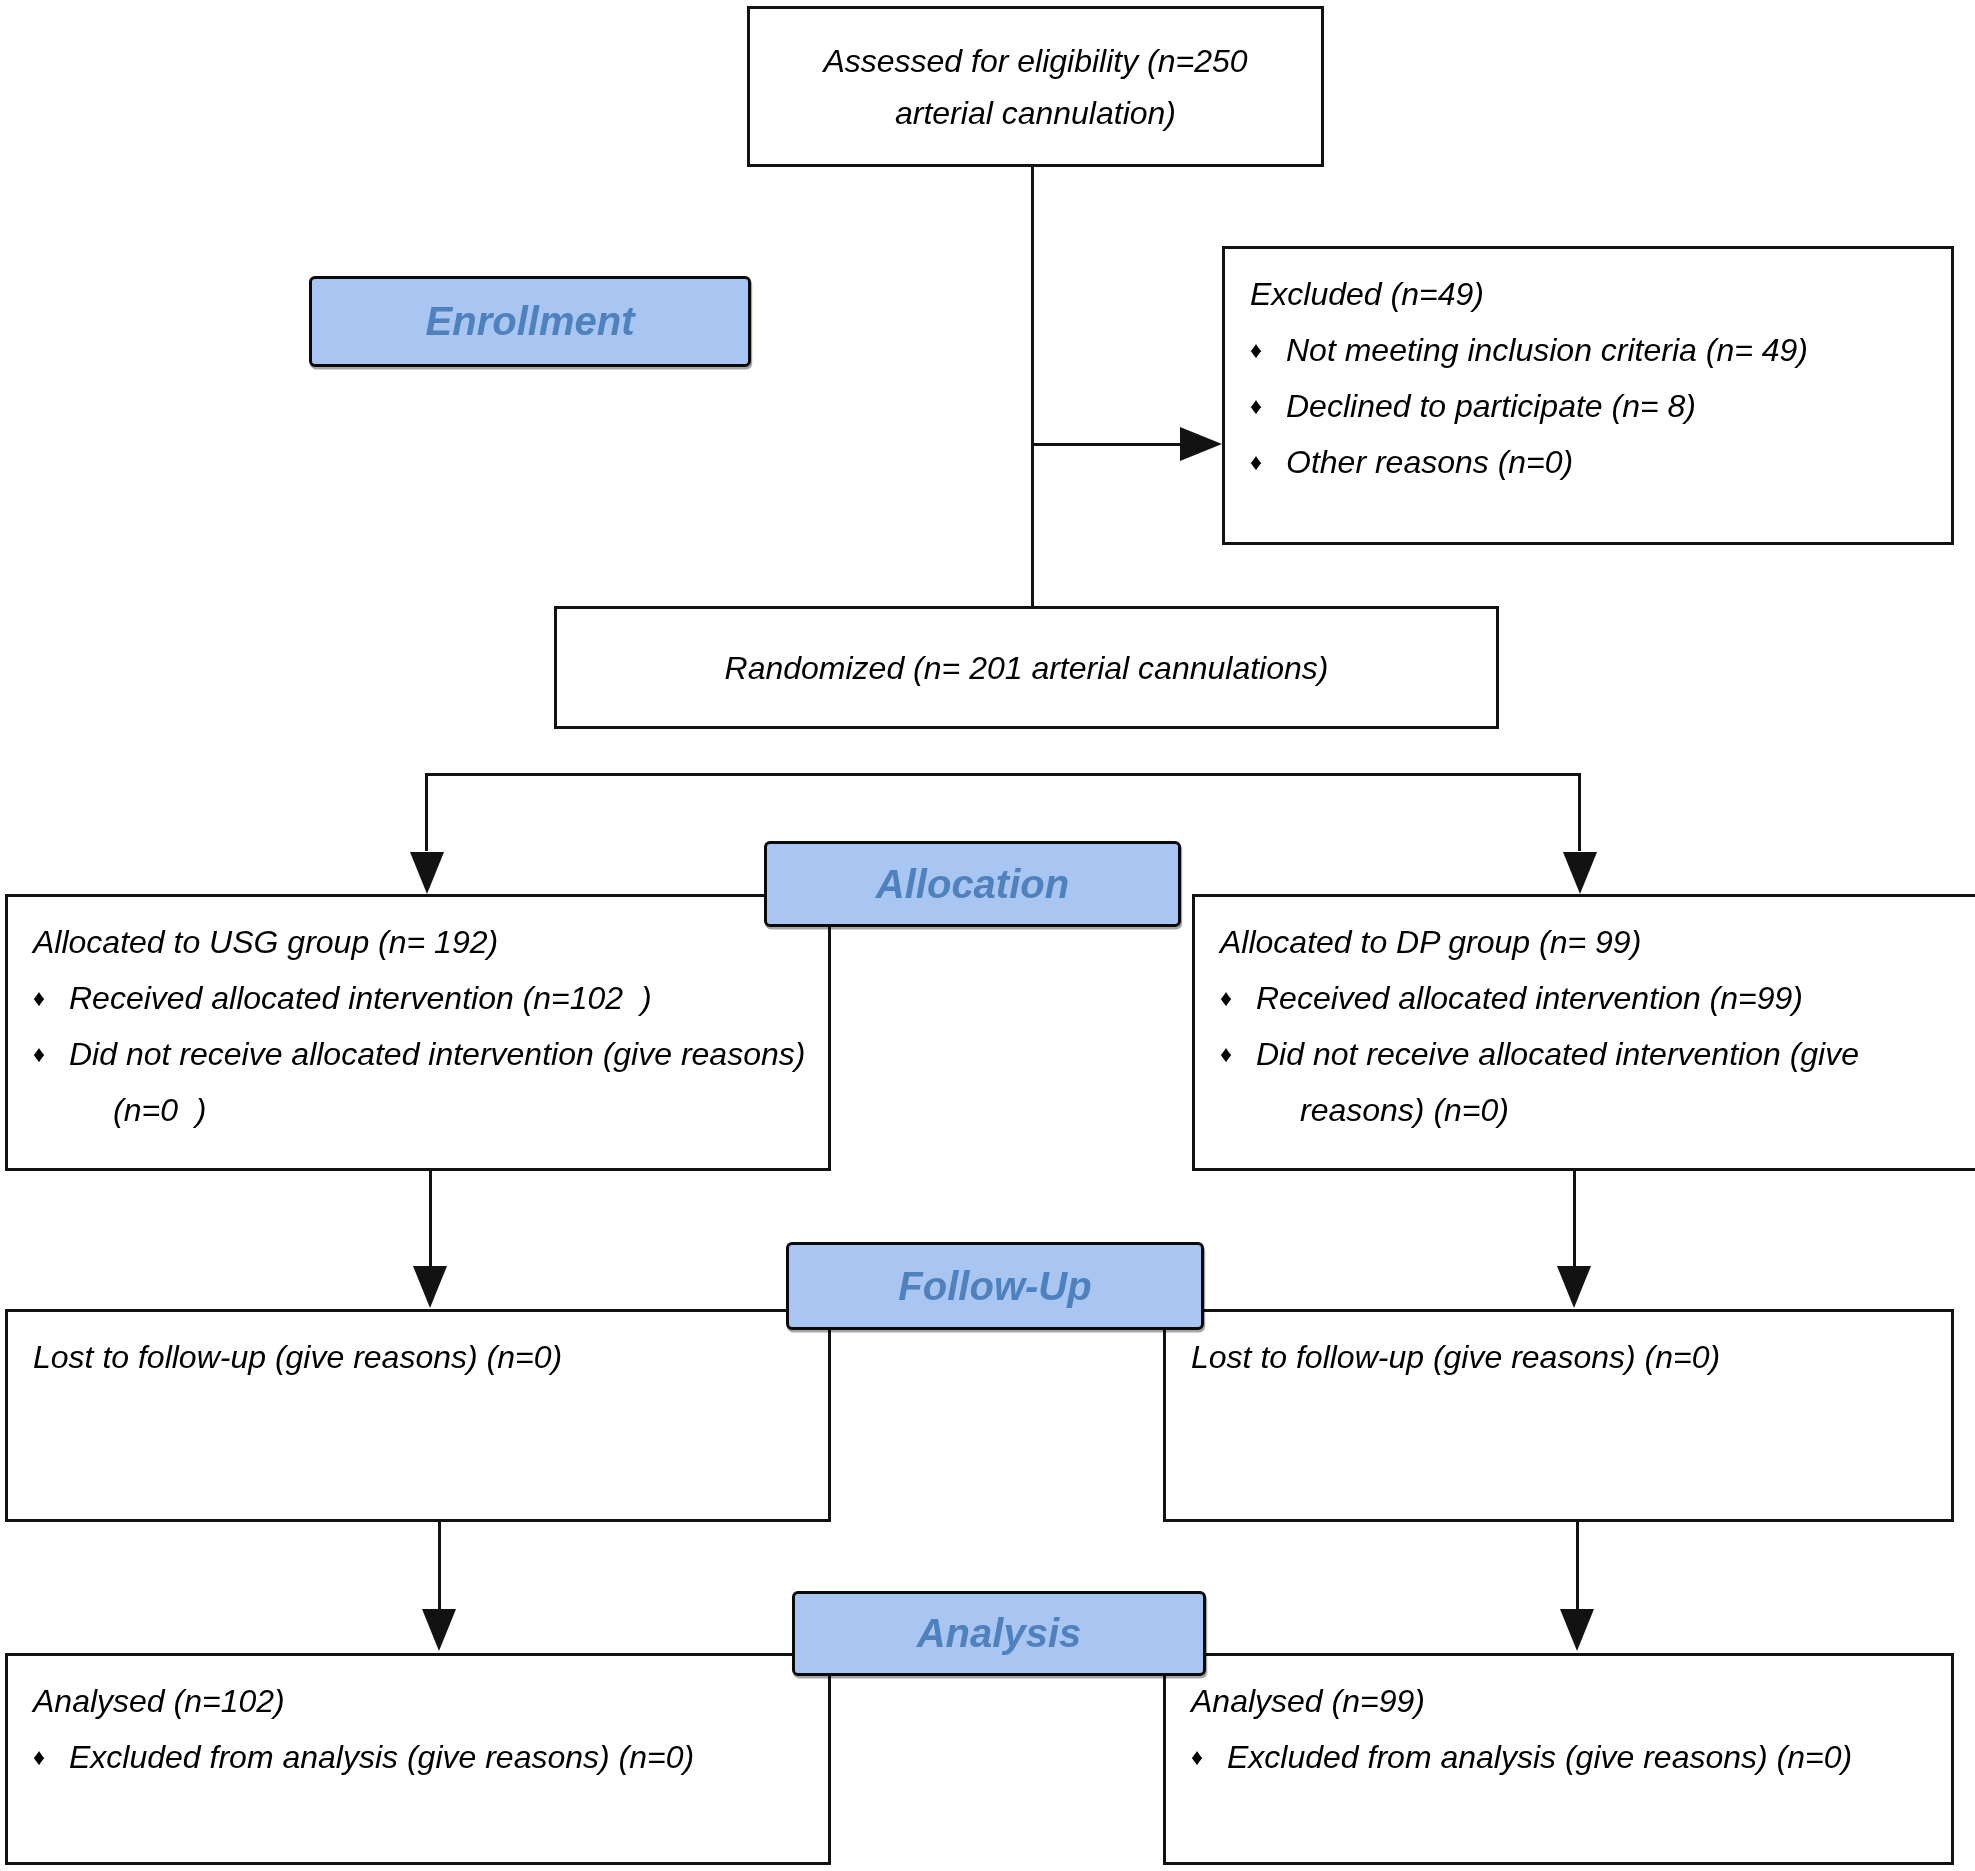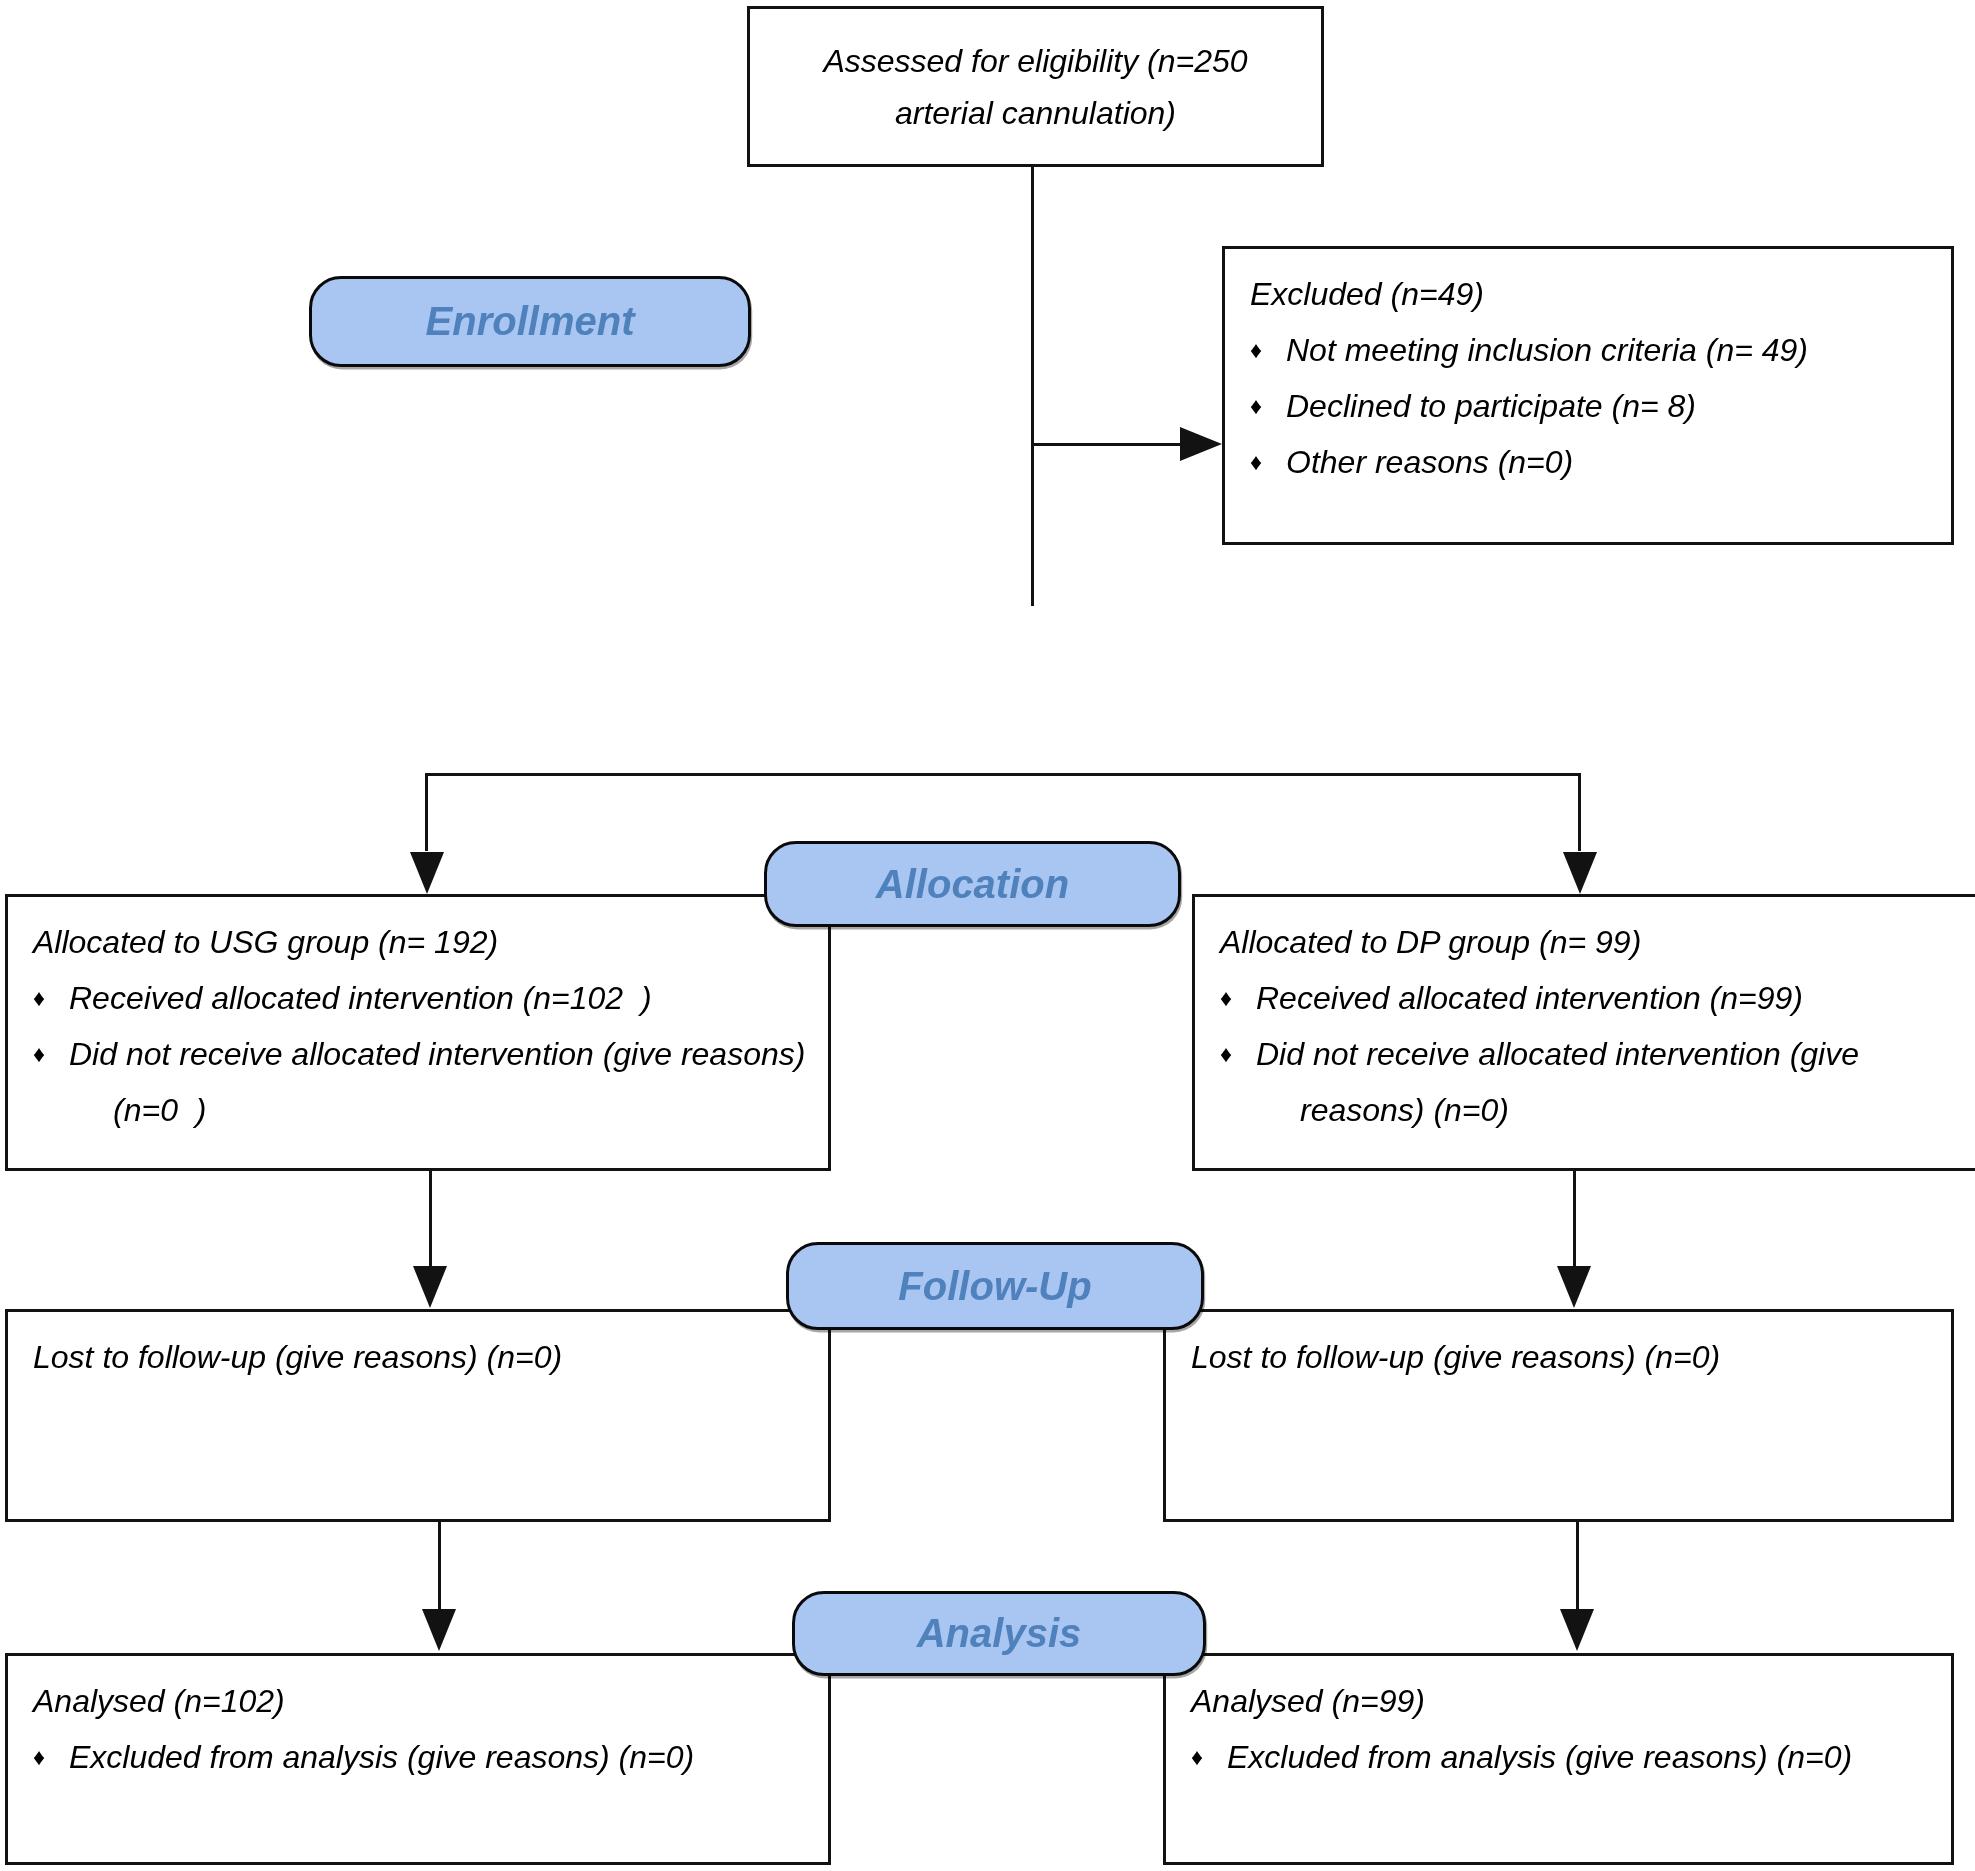--- a/index.html
+++ b/index.html
@@ -10,21 +10,21 @@
   .box{
     position:absolute; background:#ffffff; border:3.7px solid #121212;
     box-sizing:border-box; font-size:32px; line-height:56px;
   }
   .box .inner{ padding:17.4px 18.7px 0 25px; }
   .centered2{ display:flex; flex-direction:column; align-items:center; justify-content:center;
     text-align:center; line-height:52px; }
   .centered1{ display:flex; align-items:center; justify-content:center; text-align:center; }
   .stage{
     position:absolute; box-sizing:border-box;
-    background:#a9c5f1; border:3.1px solid #0a0a0a; border-radius:32px;
+    background:#a9c5f1; border:3.1px solid #0a0a0a; border-radius:6px;
     display:flex; align-items:center; justify-content:center;
     font-weight:bold; font-size:40px; color:#4f81bd;
     box-shadow:1.2px 2.5px 0 rgba(0,0,0,0.35);
   }
   .bi{ display:flex; align-items:flex-start; }
   .bi .dm{ width:36px; flex:0 0 36px; font-size:23.6px; text-align:left; }
   .bi .tx{ flex:1; padding-left:44px; text-indent:-44px; }
   .vline,.hline{ position:absolute; background:#121212; }
   .arrow-down{ position:absolute; width:0; height:0;
     border-left:17px solid transparent; border-right:17px solid transparent;
@@ -74,20 +74,23 @@
         <span class="dm">♦</span>
         <span class="tx">Declined to participate (n= 8)</span>
       </div>
       <div class="bi">
         <span class="dm">♦</span>
         <span class="tx">Other reasons (n=0)</span>
       </div>
     </div>
   </div>
 
+  <div class="box centered1" style="left:554px; top:606px; width:945px; height:123px;">
+    <div>Randomized (n= 201 arterial cannulations)</div>
+  </div>
 
   <div class="box" style="left:5px; top:894px; width:826px; height:277px;">
     <div class="inner">
       <div>Allocated to USG group (n= 192)</div>
       <div class="bi">
         <span class="dm">♦</span>
         <span class="tx">Received allocated intervention (n=102&nbsp;&nbsp;)</span>
       </div>
       <div class="bi">
         <span class="dm">♦</span>

